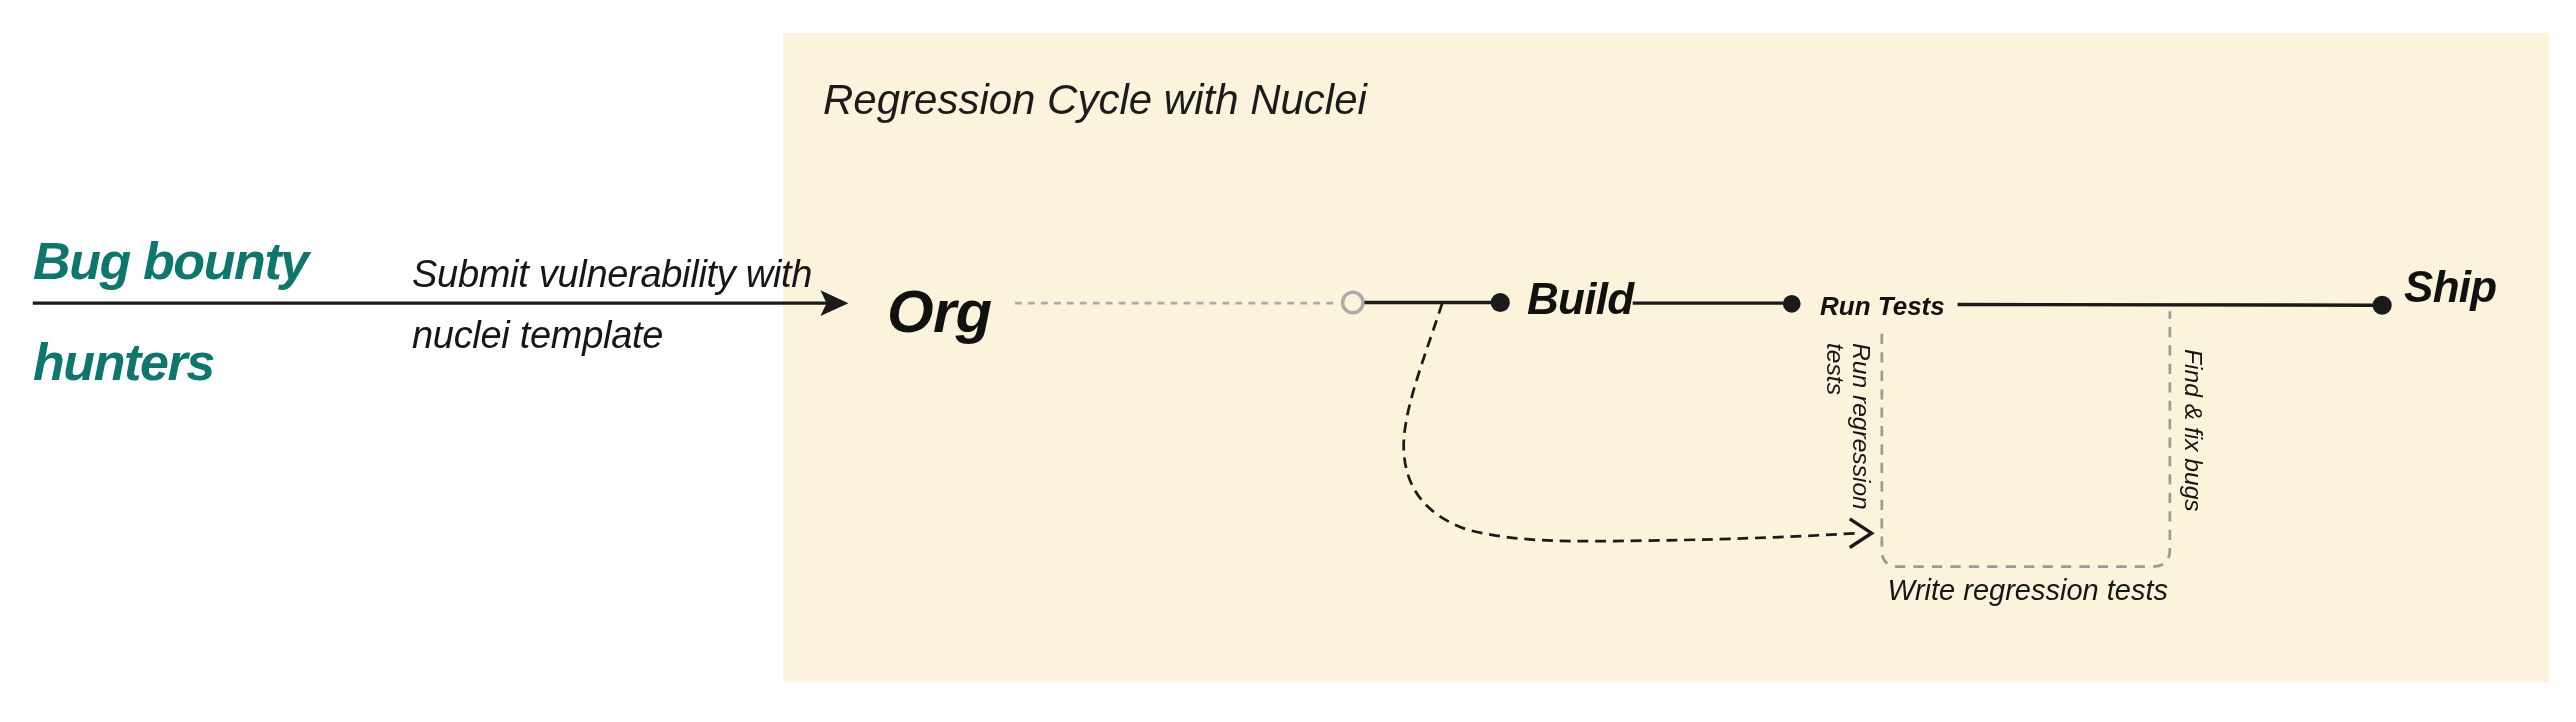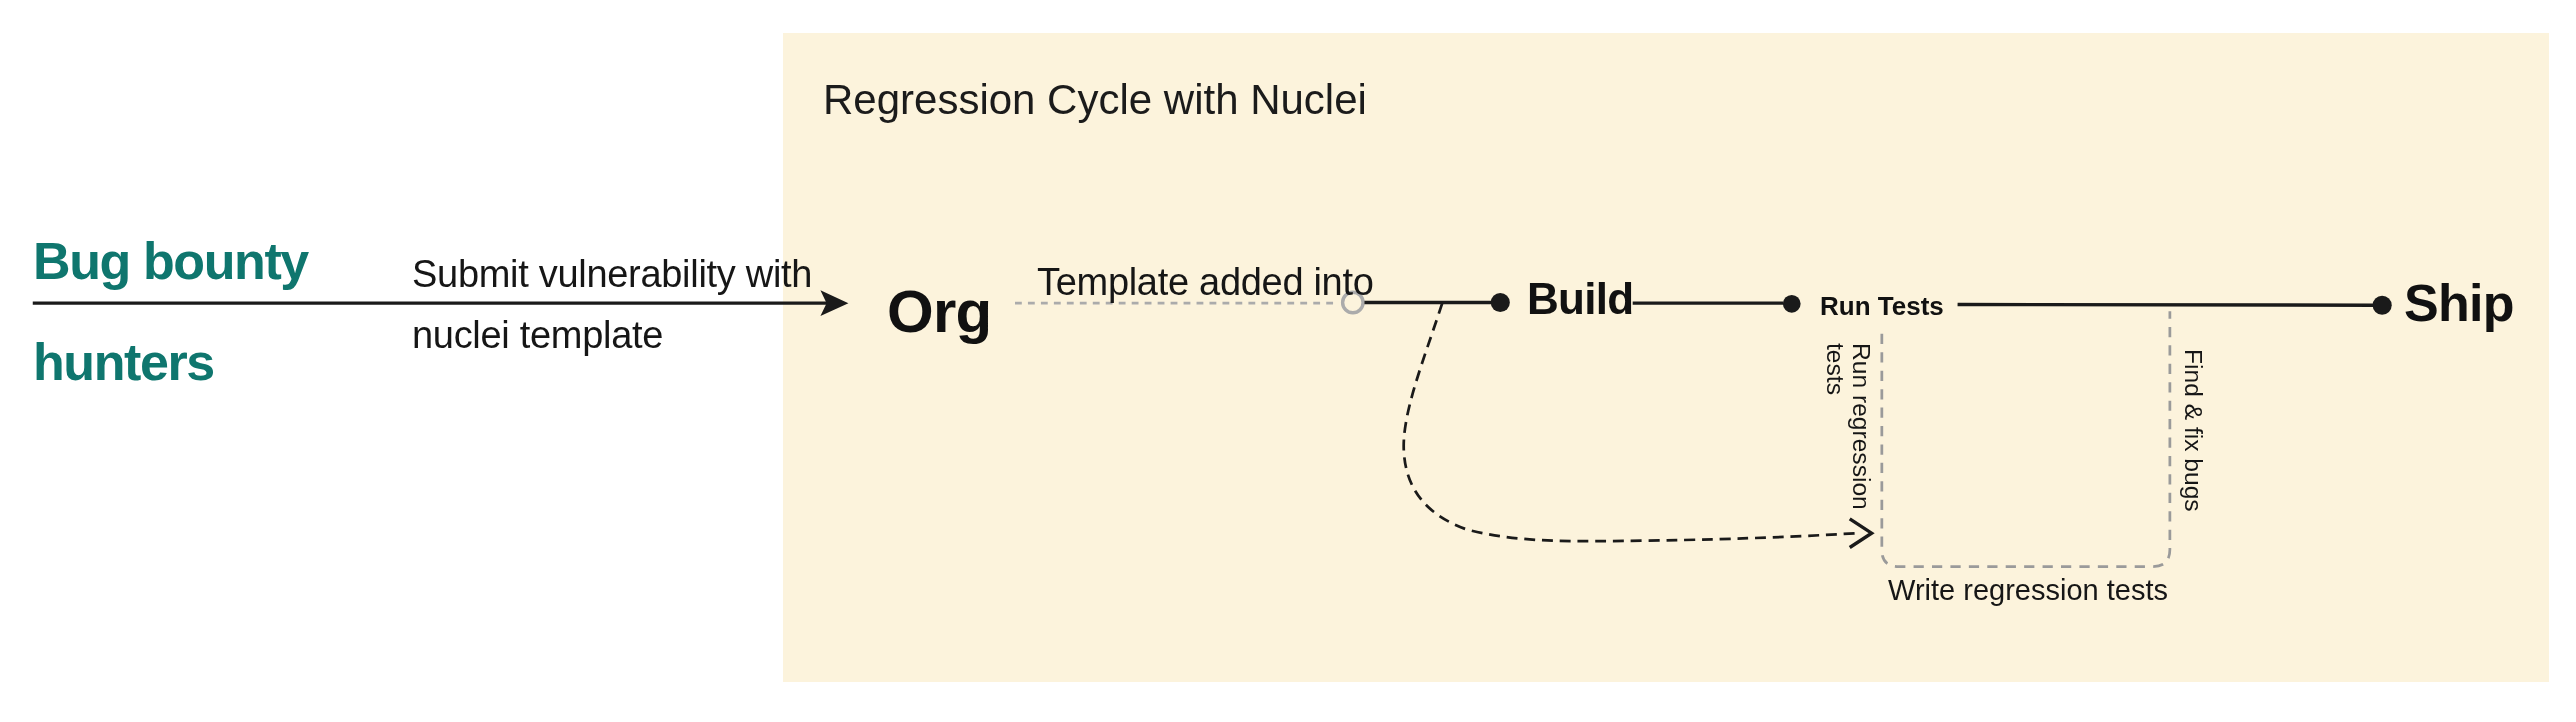--- a/index.html
+++ b/index.html
@@ -3,20 +3,21 @@
 <meta charset="utf-8">
 <style>
   html,body{margin:0;padding:0;background:#ffffff;}
   #stage{
     position:relative;
     width:2576px;height:704px;
     background:#ffffff;
     font-family:"Liberation Sans", sans-serif;
     color:#1a1a1a;
     overflow:hidden;
+    font-style:italic;
   }
   #panel{
     position:absolute;
     left:783px;top:33px;width:1766px;height:649px;
     background:#fcf3dc;
   }
   .abs{position:absolute;white-space:pre-line;}
   #title{
     left:823px;top:76px;
     font-size:42px;font-weight:400;color:#1b1b1b;
@@ -32,21 +33,21 @@
     letter-spacing:-0.3px;
   }
   #submit-line1{left:412px;top:253px;}
   #submit-line2{left:412px;top:314px;}
   #template-line1{left:1037px;top:261px;}
   #template-line2{left:1037px;top:322px;}
   .node-label{font-weight:700;color:#111;letter-spacing:-0.7px;}
   #org{left:887px;top:277px;font-size:60px;}
   #build{left:1527px;top:274px;font-size:44px;}
   #run-tests{left:1820px;top:291px;font-size:26px;letter-spacing:0;}
-  #ship{left:2404px;top:273px;font-size:52px;}
+  #ship{left:2404px;top:262px;font-size:44px;}
   #write-regression{
     left:1881px;top:574px;width:287px;
     font-size:29px;text-align:right;color:#161616;
   }
   .vertical-label{
     writing-mode:vertical-rl;
     font-size:24.6px;line-height:26px;color:#161616;
   }
   #run-regression{left:1822px;top:343px;height:218px;}
   #find-fix{left:2180px;top:349px;height:205px;}
@@ -88,21 +89,20 @@
   <div id="title" class="abs">Regression Cycle with Nuclei</div>
 
   <div id="actor" class="abs">Bug bounty
 hunters</div>
 
   <div id="submit-line1" class="abs small-label">Submit vulnerability with</div>
   <div id="submit-line2" class="abs small-label">nuclei template</div>
 
   <div id="org" class="abs node-label">Org</div>
 
-  <div id="template-line1" class="abs small-label">Template added into</div>
 
   <div id="build" class="abs node-label">Build</div>
 
   <div id="run-tests" class="abs node-label">Run Tests</div>
 
   <div id="ship" class="abs node-label">Ship</div>
 
   <div id="run-regression" class="abs vertical-label">Run regression
 tests</div>
 

